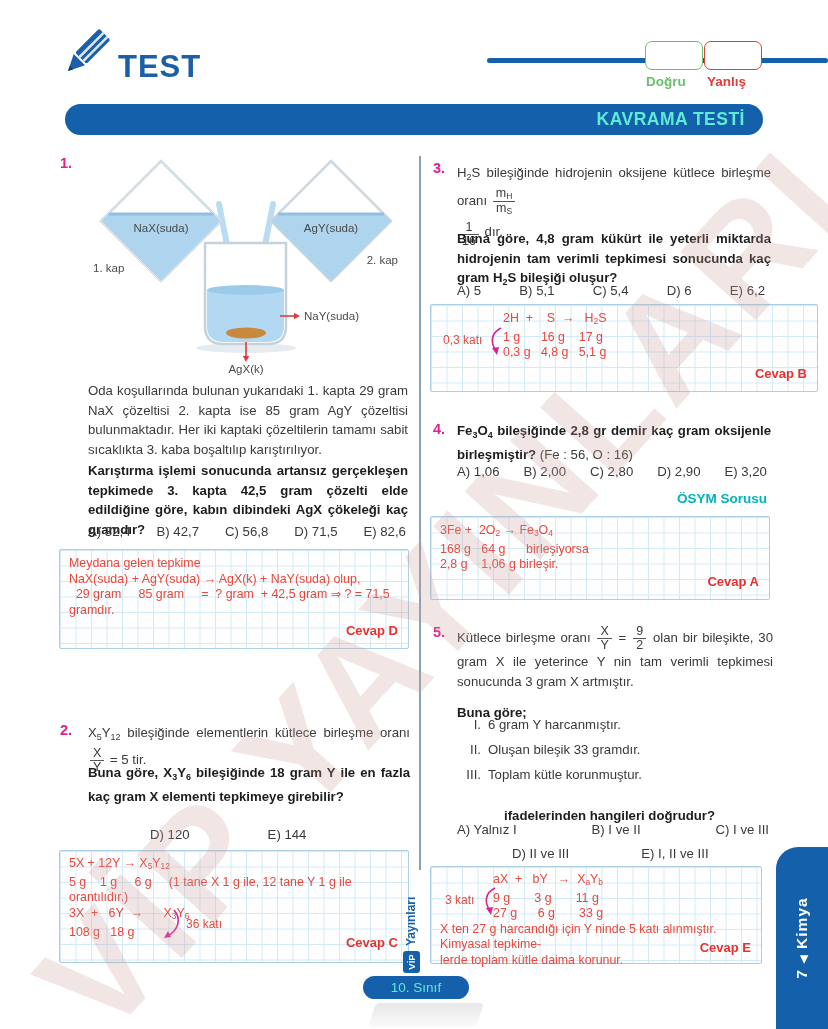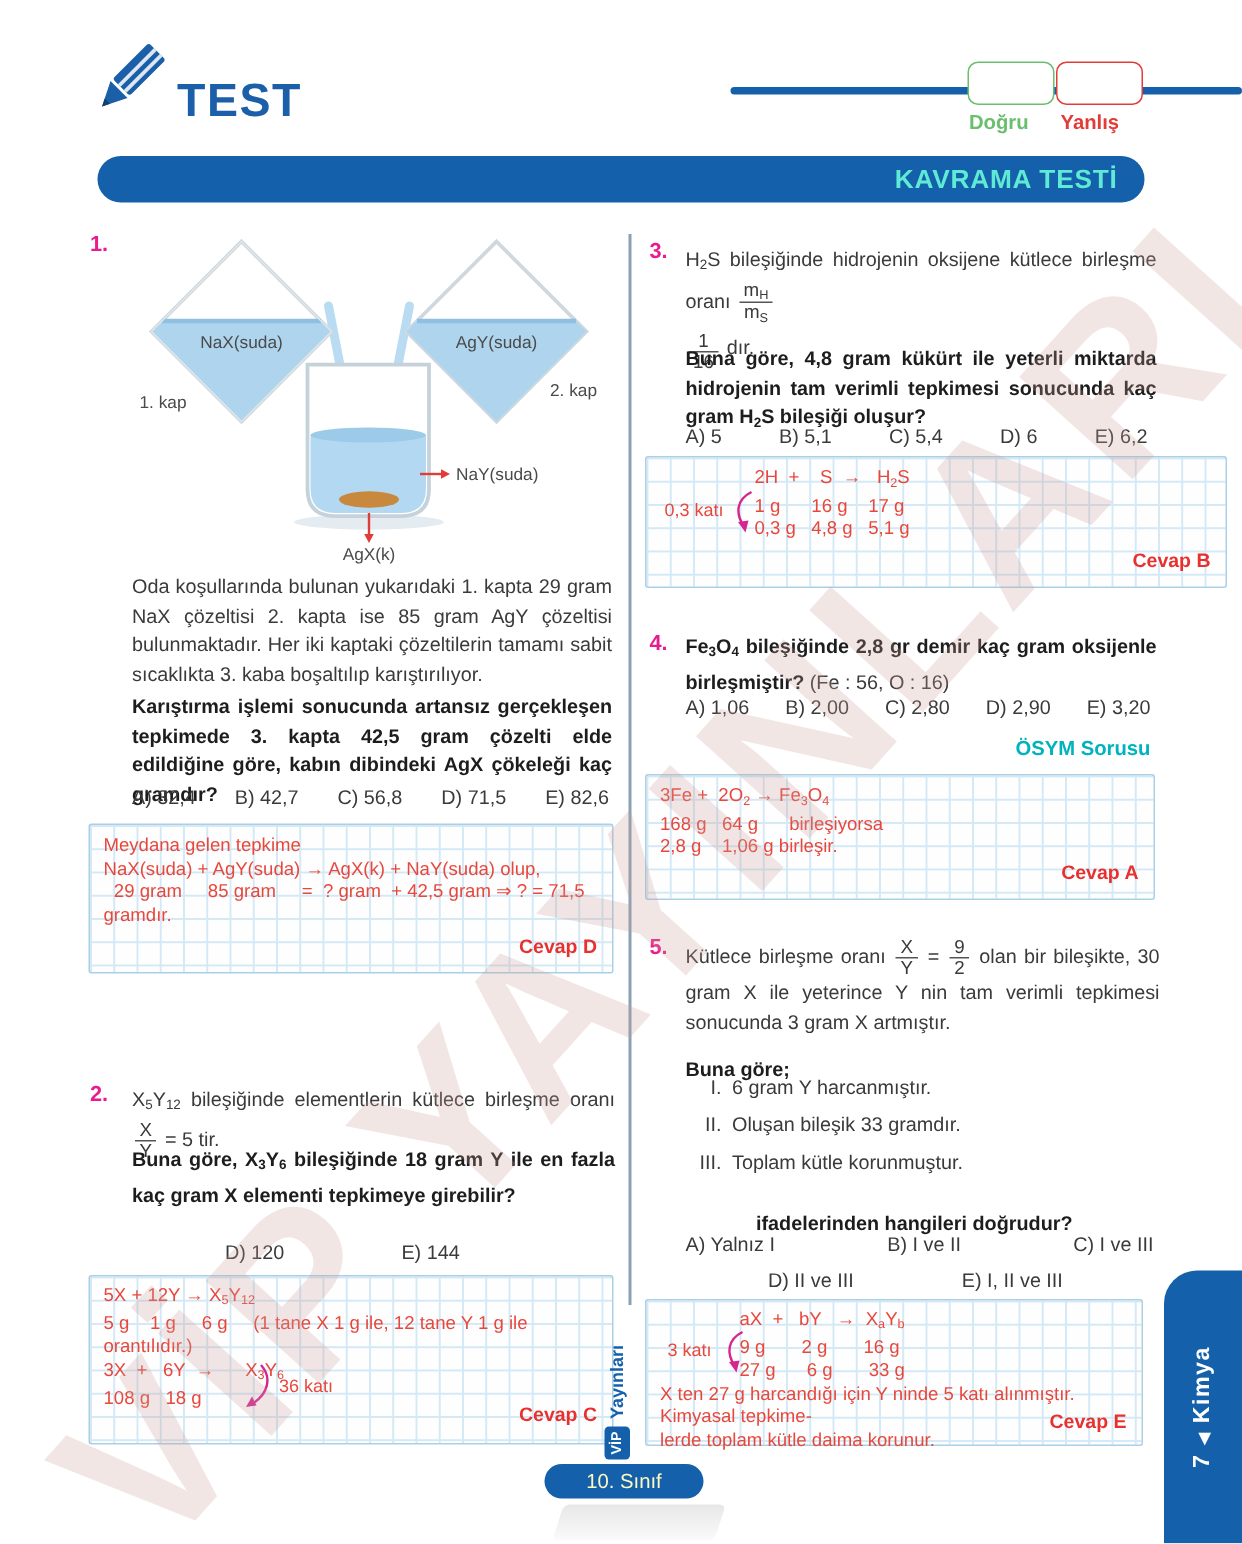--- a/index.html
+++ b/index.html
@@ -42,21 +42,21 @@
   .osym{position:absolute;color:#00b3bc;font-weight:700;font-size:13.5px;text-align:right;}
   .item{position:absolute;font-size:13.2px;color:#3a3a3a;}
   .item .rn{display:inline-block;width:24px;text-align:right;margin-right:7px;}
   
   .vip-vert{position:absolute;left:357px;top:908px;width:108px;height:22px;transform:rotate(-90deg);
             display:flex;align-items:center;gap:5px;}
   .vip-badge{width:22px;height:17px;background:#1560ab;border-radius:3px;color:#fff;font-size:9.5px;
              font-weight:800;display:flex;align-items:center;justify-content:center;}
   .vip-word{color:#1560ab;font-weight:700;font-size:12px;}
   .grade-pill{position:absolute;left:363px;top:976px;width:106px;height:23px;background:#1560ab;border-radius:12px;
-              color:#fef9c3;font-size:13.5px;display:flex;align-items:center;justify-content:center;}
+              color:#5eead4;font-size:13.5px;display:flex;align-items:center;justify-content:center;}
   .page-curl{position:absolute;left:372px;top:1003px;width:108px;height:24px;opacity:.5;border-radius:4px;
              background:linear-gradient(to bottom,#cfcfcf,#f6f6f6);transform:skewX(-18deg);}
   .side-tab{position:absolute;left:776px;top:847px;width:52px;height:182px;background:#1560ab;border-top-left-radius:22px;}
   .side-tab .vert{position:absolute;top:50%;left:50%;transform:translate(-50%,-50%) rotate(-90deg);
                   white-space:nowrap;color:#fff;font-weight:700;font-size:15.5px;letter-spacing:1px;}
   .watermark{position:absolute;left:4px;top:952px;transform:rotate(-48deg);transform-origin:0 0;
              font-size:148px;font-weight:700;letter-spacing:6px;white-space:nowrap;
              color:rgba(199,160,152,0.26);pointer-events:none;z-index:30;}
   .dlabel{font-size:11.5px;fill:#4a4a4a;}
 </style>
@@ -214,21 +214,21 @@
     <span>B) I ve II</span>
     <span>C) I ve III</span>
   </div>
   <div class="opts" style="left:457px;top:846px;width:312px;justify-content:flex-start;">
     <span style="margin-left:55px;">D) II ve III</span>
     <span style="margin-left:72px;">E) I, II ve III</span>
   </div>
 
   <div class="gridbox" style="left:430px;top:866px;width:332px;height:98px;">
     <div class="sline tbl5" style="margin-top:5px;">aX  +   bY   →  X<sub>a</sub>Y<sub>b</sub></div>
-    <div class="sline tbl5">9 g       2 g       16 g</div>
+    <div class="sline tbl5">9 g       3 g       11 g</div>
     <div class="sline tbl5">27 g      6 g       33 g</div>
     <div class="kati" style="left:14px;top:26px;">3 katı</div>
     <svg class="curve-arrow" style="left:50px;top:18px;" width="20" height="32" viewBox="0 0 20 32">
       <path d="M14,3 C4,8 3,17 9,26" stroke="#d6258f" stroke-width="1.6" fill="none"></path>
       <polygon points="5,23 10,30 12,22" fill="#d6258f"></polygon>
     </svg>
     <div class="sline">X ten 27 g harcandığı için Y ninde 5 katı alınmıştır. Kimyasal tepkime-</div>
     <div class="sline">lerde toplam kütle daima korunur.</div>
     <div class="answer" style="bottom:8px;">Cevap E</div>
   </div>

